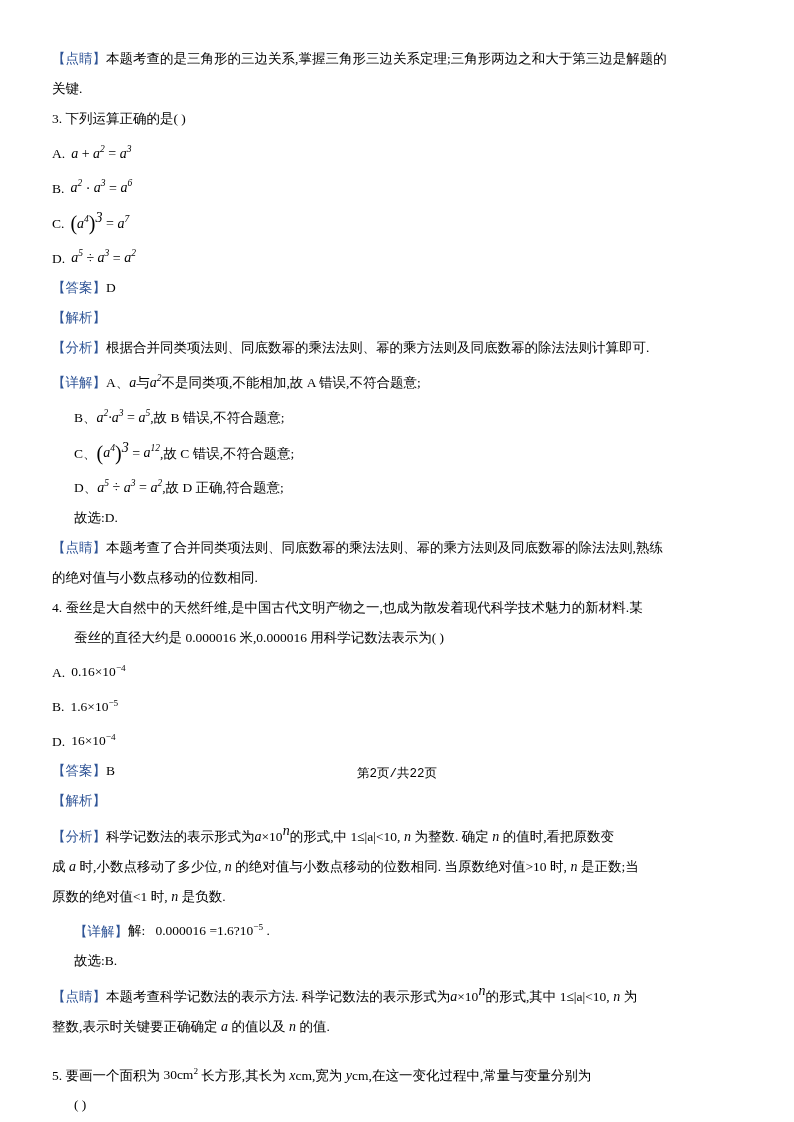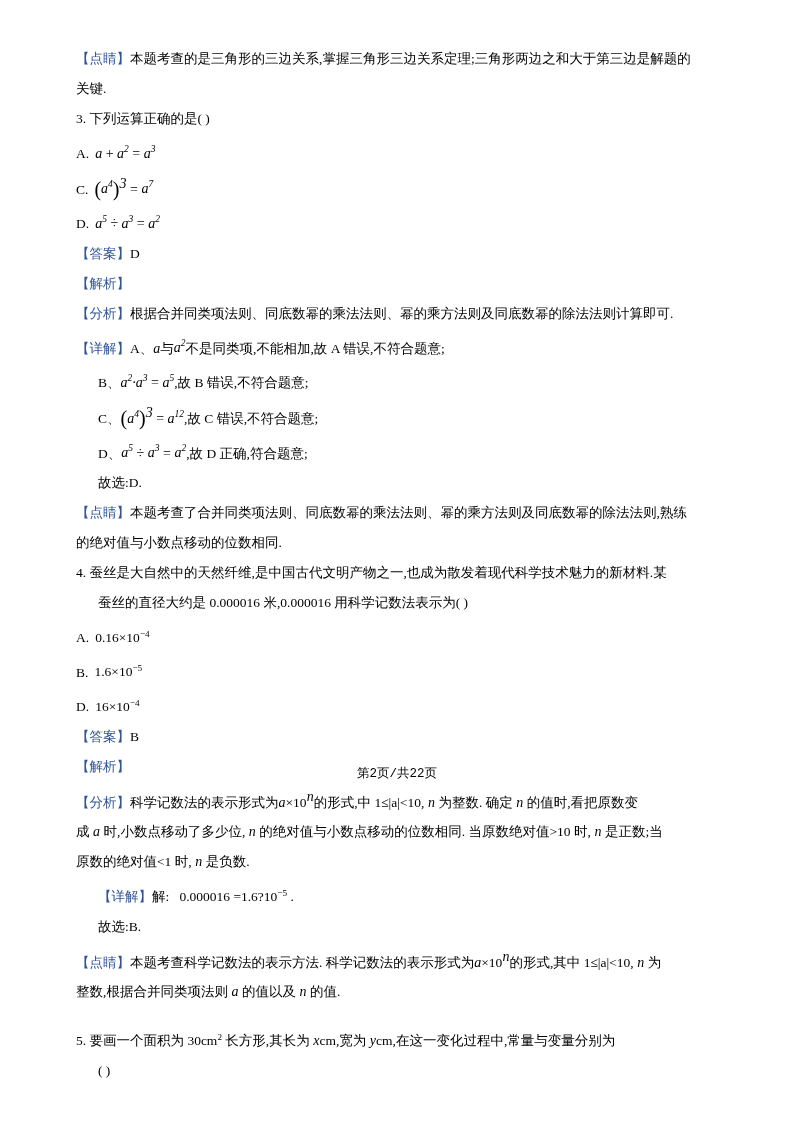--- a/index.html
+++ b/index.html
@@ -12,21 +12,21 @@
     height: 1122px;
     font-family: "Liberation Serif", "DejaVu Serif", serif;
     color: #000000;
     position: relative;
   }
   .page {
     position: relative;
     width: 794px;
     height: 806px;
     box-sizing: border-box;
-    padding: 44px 76px 0 76px;
+    padding: 44px 76px 0 52px;
   }
   .line {
     font-size: 13.5px;
     line-height: 30px;
     margin: 0;
     white-space: normal;
   }
   .blk { margin-bottom: 0px; }
   .label-blue {
     color: #2f5496;
@@ -83,20 +83,23 @@
     </p>
     <p class="line">关键.</p>
   </div>
 
   <div class="blk">
     <p class="line">3. 下列运算正确的是(    )</p>
 
     <div class="choices">
       <div>
         <span class="upr">A.</span><span class="tiny-space"></span><span class="math">a</span><span class="math upr">&nbsp;+&nbsp;</span><span class="math">a<sup>2</sup></span><span class="math upr">&nbsp;=&nbsp;</span><span class="math">a<sup>3</sup></span>
+      </div>
+      <div>
+        <span class="upr">B.</span><span class="tiny-space"></span><span class="math">a<sup>2</sup></span><span class="math upr">&nbsp;·&nbsp;</span><span class="math">a<sup>3</sup></span><span class="math upr">&nbsp;=&nbsp;</span><span class="math">a<sup>6</sup></span>
       </div>
       <div>
         <span class="upr">C.</span><span class="tiny-space"></span><span class="big-paren">(</span><span class="math">a<sup>4</sup></span><span class="big-paren">)</span><sup class="math">3</sup><span class="math upr">&nbsp;=&nbsp;</span><span class="math">a<sup>7</sup></span>
       </div>
       <div>
         <span class="upr">D.</span><span class="tiny-space"></span><span class="math">a<sup>5</sup></span><span class="math upr">&nbsp;÷&nbsp;</span><span class="math">a<sup>3</sup></span><span class="math upr">&nbsp;=&nbsp;</span><span class="math">a<sup>2</sup></span>
       </div>
     </div>
 
     <p class="line">
@@ -159,21 +162,21 @@
       <span>原数的绝对值&lt;1 时,</span><span class="math">&nbsp;n&nbsp;</span><span>是负数.</span>
     </p>
     <p class="line indent2">
       <span class="label-blue">【详解】</span><span class="upr">解:&nbsp;&nbsp;&nbsp;0.000016&nbsp;=1.6?10<sup class="upr">−5</sup>&nbsp;.</span>
     </p>
     <p class="line indent2">故选:B.</p>
     <p class="line">
       <span class="label-blue">【点睛】</span><span>本题考查科学记数法的表示方法. 科学记数法的表示形式为</span><span class="math">a</span><span class="upr">×10</span><sup class="math">n</sup><span>的形式,其中 1≤|a|&lt;10,</span><span class="math">&nbsp;n&nbsp;</span><span>为</span>
     </p>
     <p class="line">
-      <span>整数,根据合并同类项法则</span><span class="math">&nbsp;a&nbsp;</span><span>的值以及</span><span class="math">&nbsp;n&nbsp;</span><span>的值.</span>
+      <span>整数,表示时关键要正确确定</span><span class="math">&nbsp;a&nbsp;</span><span>的值以及</span><span class="math">&nbsp;n&nbsp;</span><span>的值.</span>
     </p>
   </div>
 
   <div class="blk" style="margin-top:14px;">
     <p class="line">
       <span>5. 要画一个面积为</span><span class="upr">&nbsp;30cm<sup class="upr">2</sup>&nbsp;</span><span>长方形,其长为</span><span class="math">&nbsp;x</span><span class="upr">cm</span><span>,宽为</span><span class="math">&nbsp;y</span><span class="upr">cm</span><span>,在这一变化过程中,常量与变量分别为</span>
     </p>
     <p class="line indent2">(    )</p>
   </div>
 

